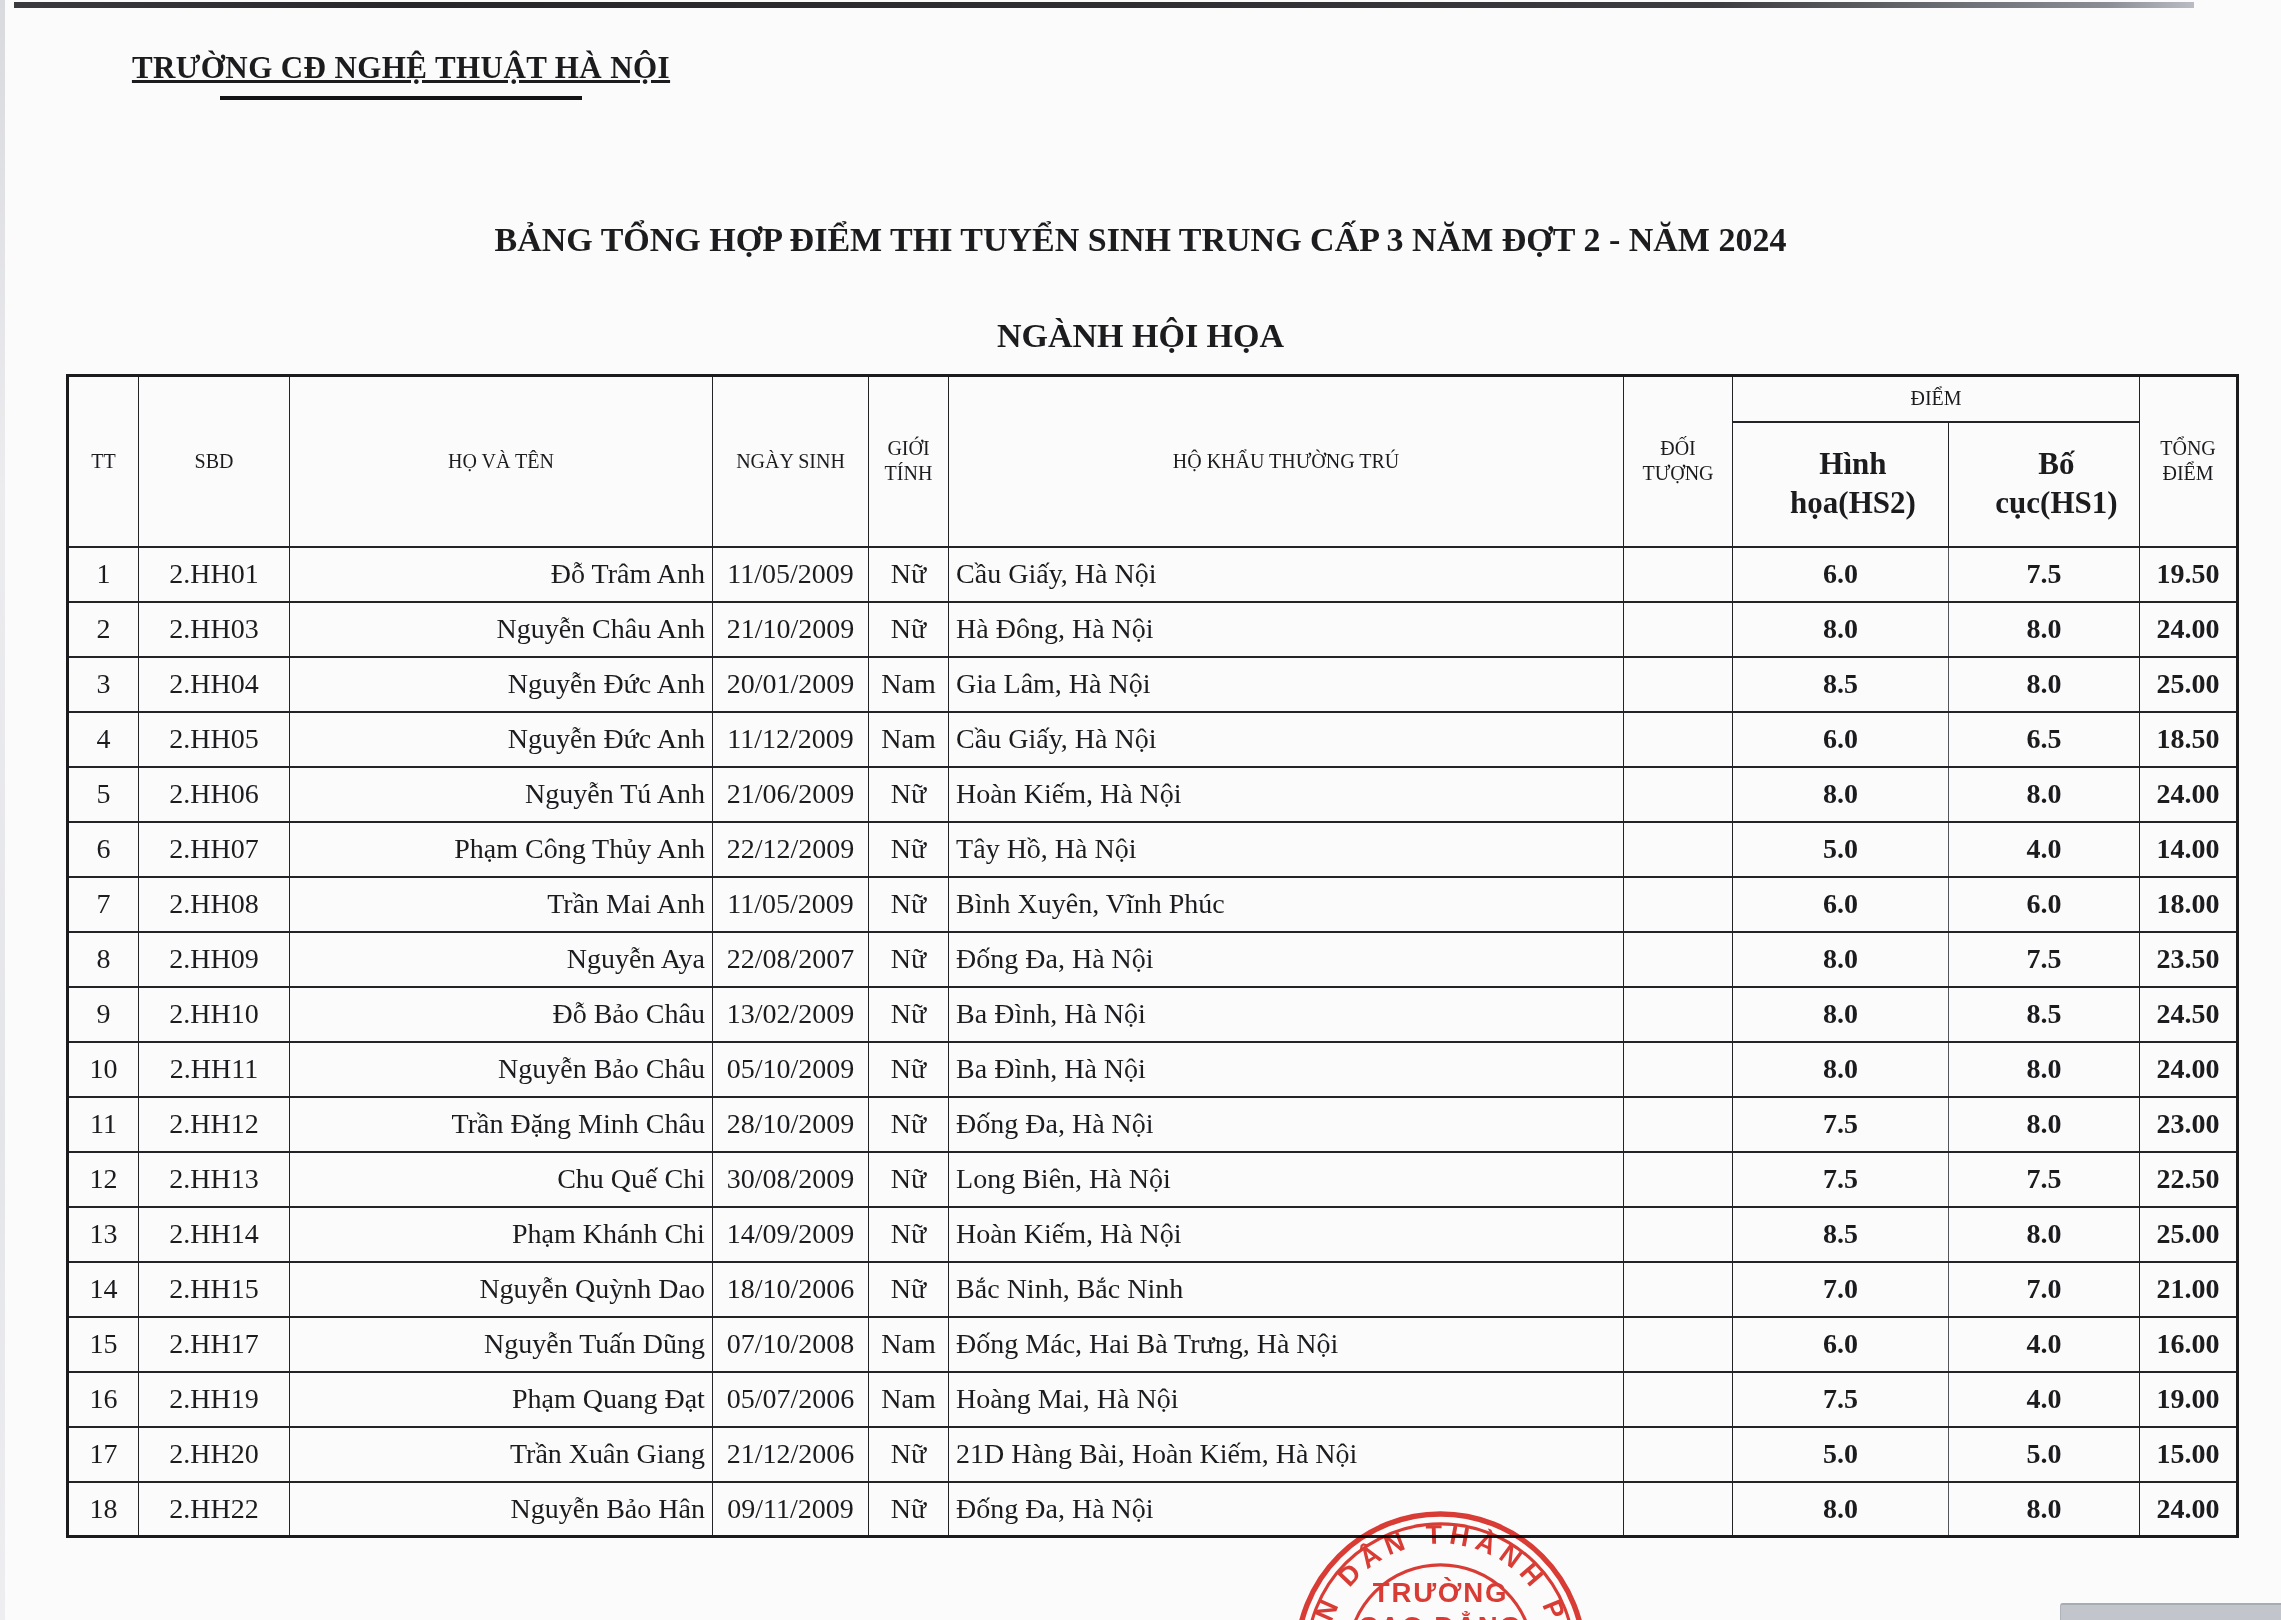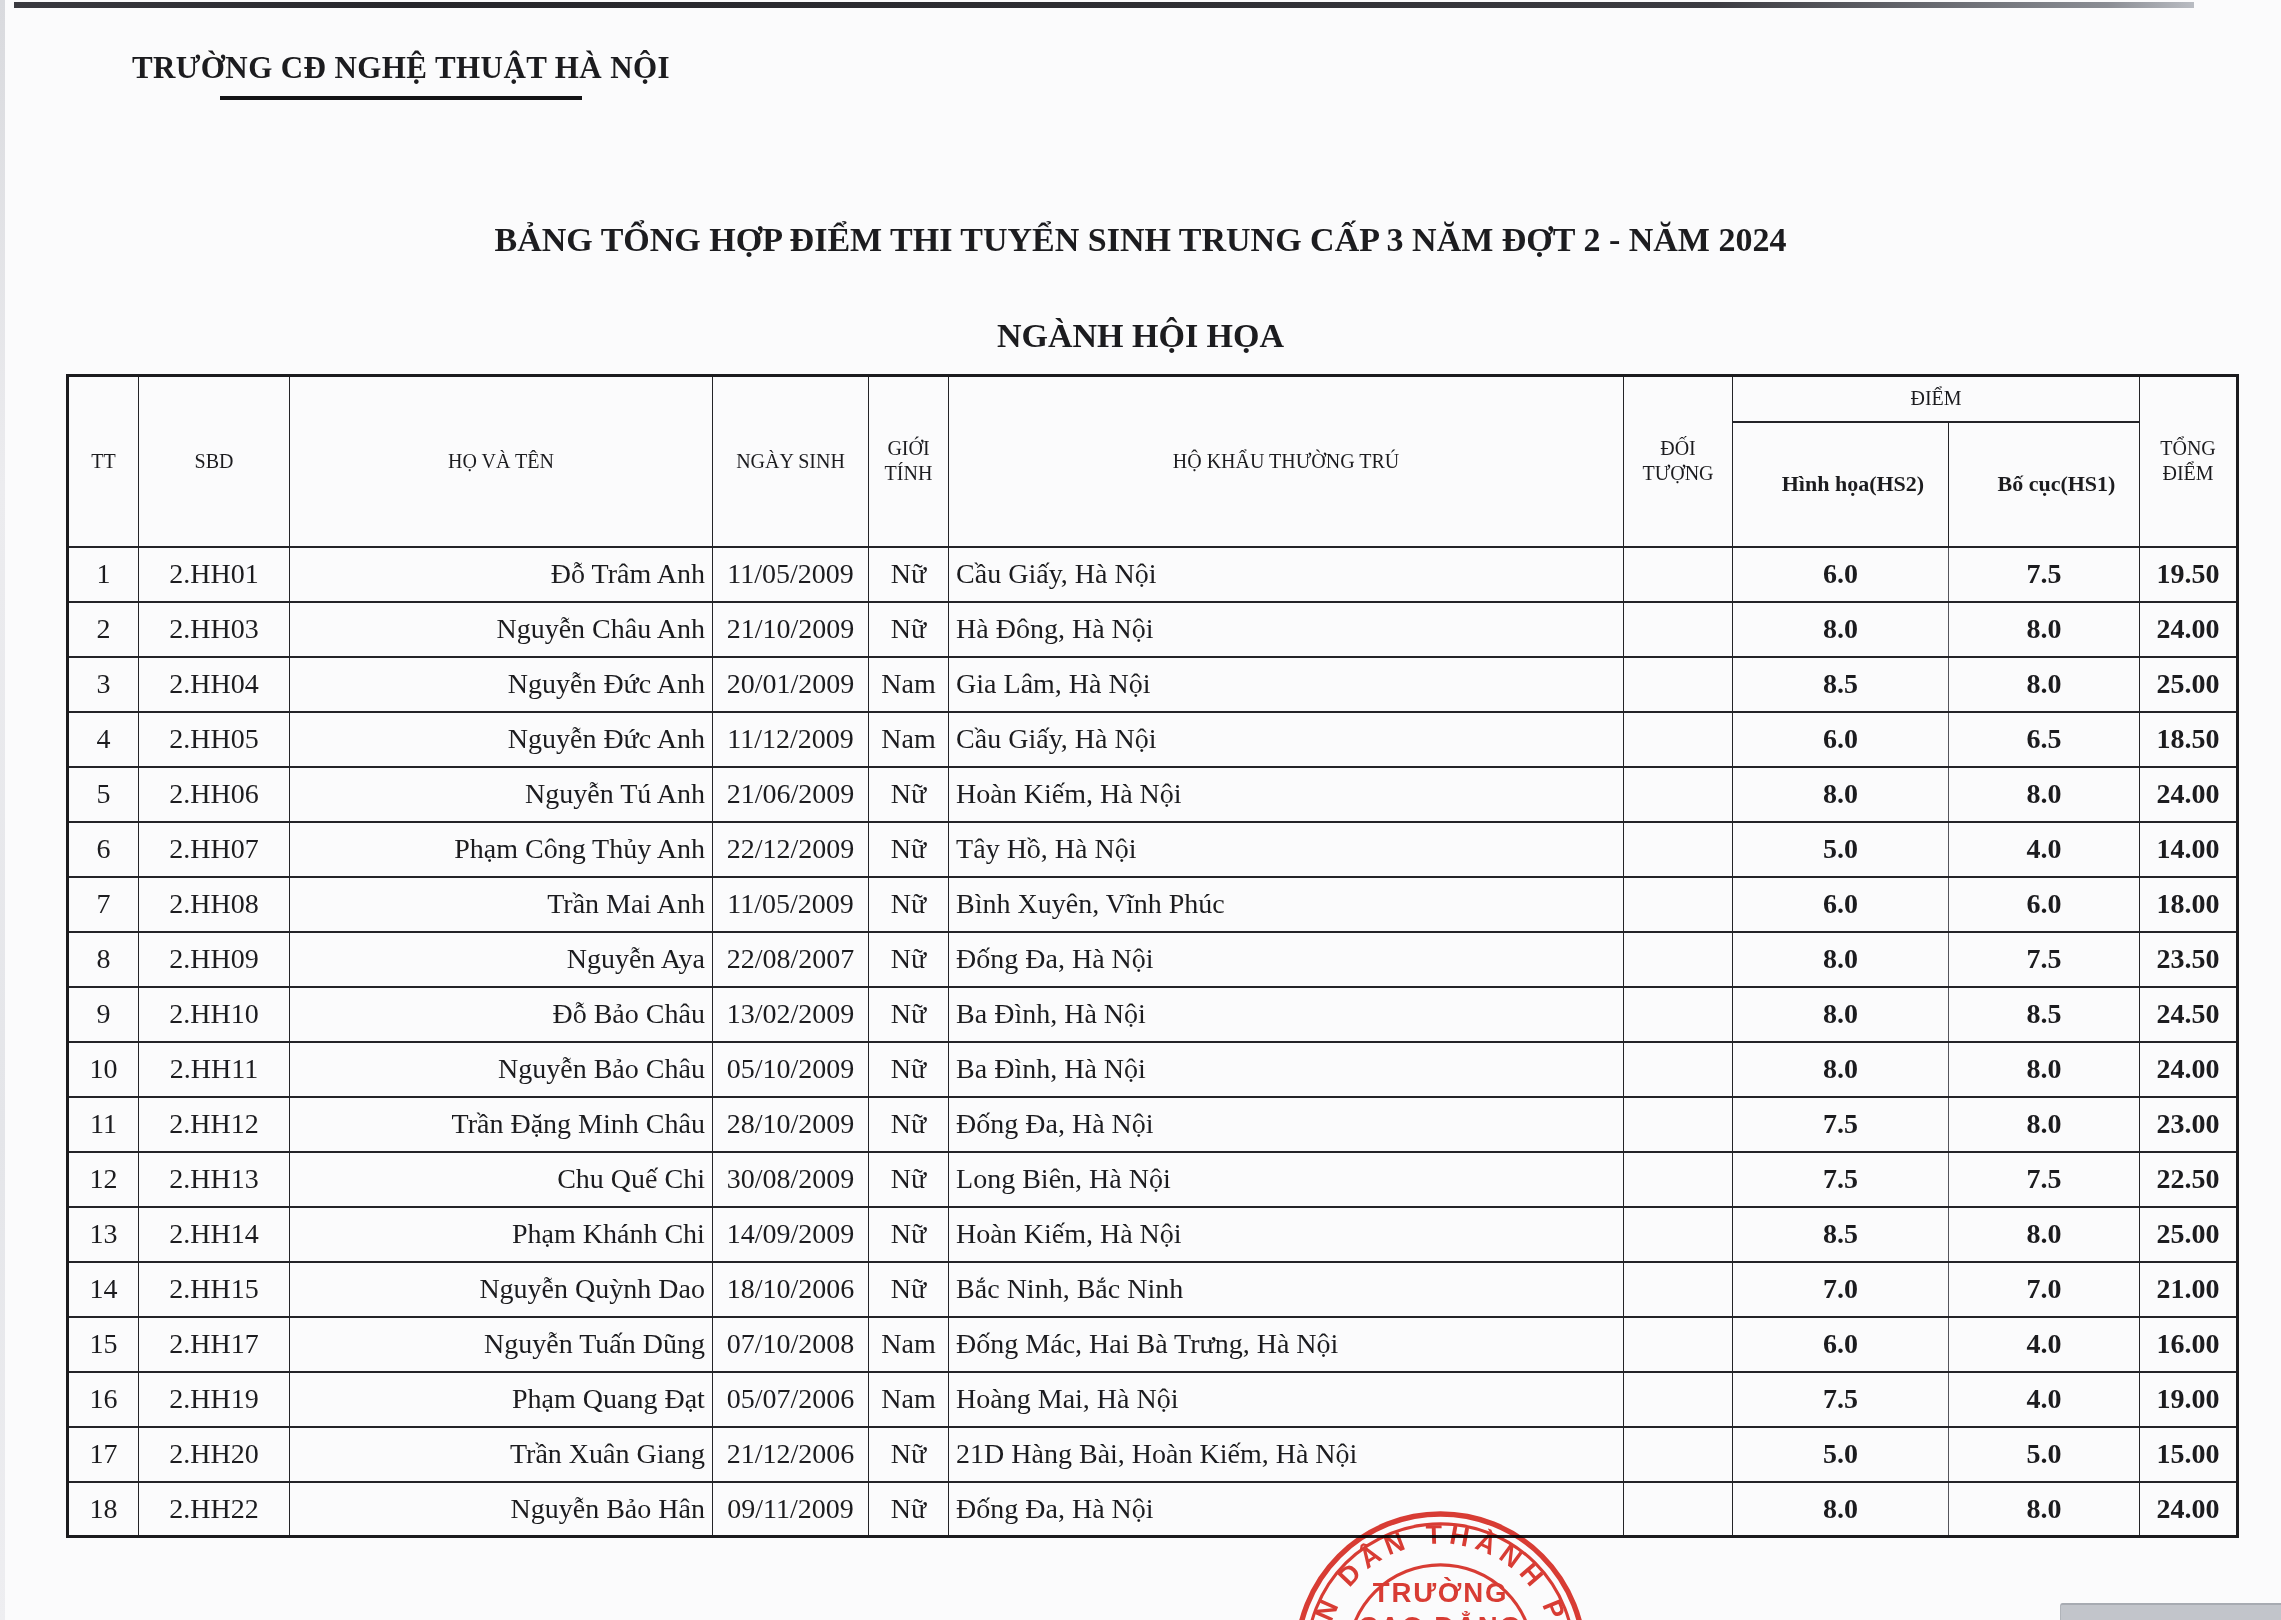--- a/index.html
+++ b/index.html
@@ -26,21 +26,21 @@
     background: #c2c5cb; border-top: 2.7px solid #a7abb2; border-left: 1.8px solid #b0b4ba;
     border-radius: 2.7px 0 0 0;
   }
 
   
   .org-header {
     position: absolute; top: 48px; left: 0; width: 802px;
     text-align: center; font-weight: bold; line-height: 1.32;
   }
   .org-line1 { font-size: 31px; letter-spacing: 0.4px; }
-  .org-line2 { font-size: 31px; letter-spacing: 0.4px; }
+  .org-line2 { font-size: 31px; letter-spacing: 0.4px; text-decoration: underline; }
   .org-underline { width: 362px; height: 3.6px; background: #141416; margin: 7.1px auto 0 auto; }
 
   .doc-title {
     position: absolute; top: 214px; left: 0; width: 2281px;
     text-align: center; font-weight: bold; line-height: 1.55;
   }
   .title-line1 { font-size: 34px; }
   .title-line2 { font-size: 34px; margin-top: 43px; }
 
   
@@ -57,21 +57,21 @@
     border-bottom: 2.7px solid #242428;
     vertical-align: middle;
     overflow: hidden;
     padding: 0 7.1px;
   }
   .scores-table thead th {
     font-weight: normal; font-size: 20px; text-align: center; line-height: 1.25;
   }
   .scores-table thead tr.hdr-row1 { height: 46px; }
   .scores-table thead tr.hdr-row2 { height: 125px; }
-  .scores-table thead th.sub { font-weight: bold; font-size: 22px; padding-left: 32px; }
+  .scores-table thead th.sub { font-weight: bold; font-size: 31px; padding-left: 32px; }
   .scores-table tbody tr { height: 55px; }
   .scores-table td { font-size: 28px; }
   .c-tt, .c-sbd, .c-dob, .c-gender { text-align: center; }
   .c-name { text-align: right; padding-left: 12.5px; }
   .c-address { text-align: left; padding-left: 12.5px; font-size: 24px; }
   .c-score { text-align: center; font-weight: bold; font-size: 28.5px; }
   .c-total { text-align: center; font-weight: bold; font-size: 28.5px; }
   td.c-hs2 { border-right: 1.8px solid #55555c; }
   td.c-hs1 { border-left: 1.8px solid #55555c; }
 

